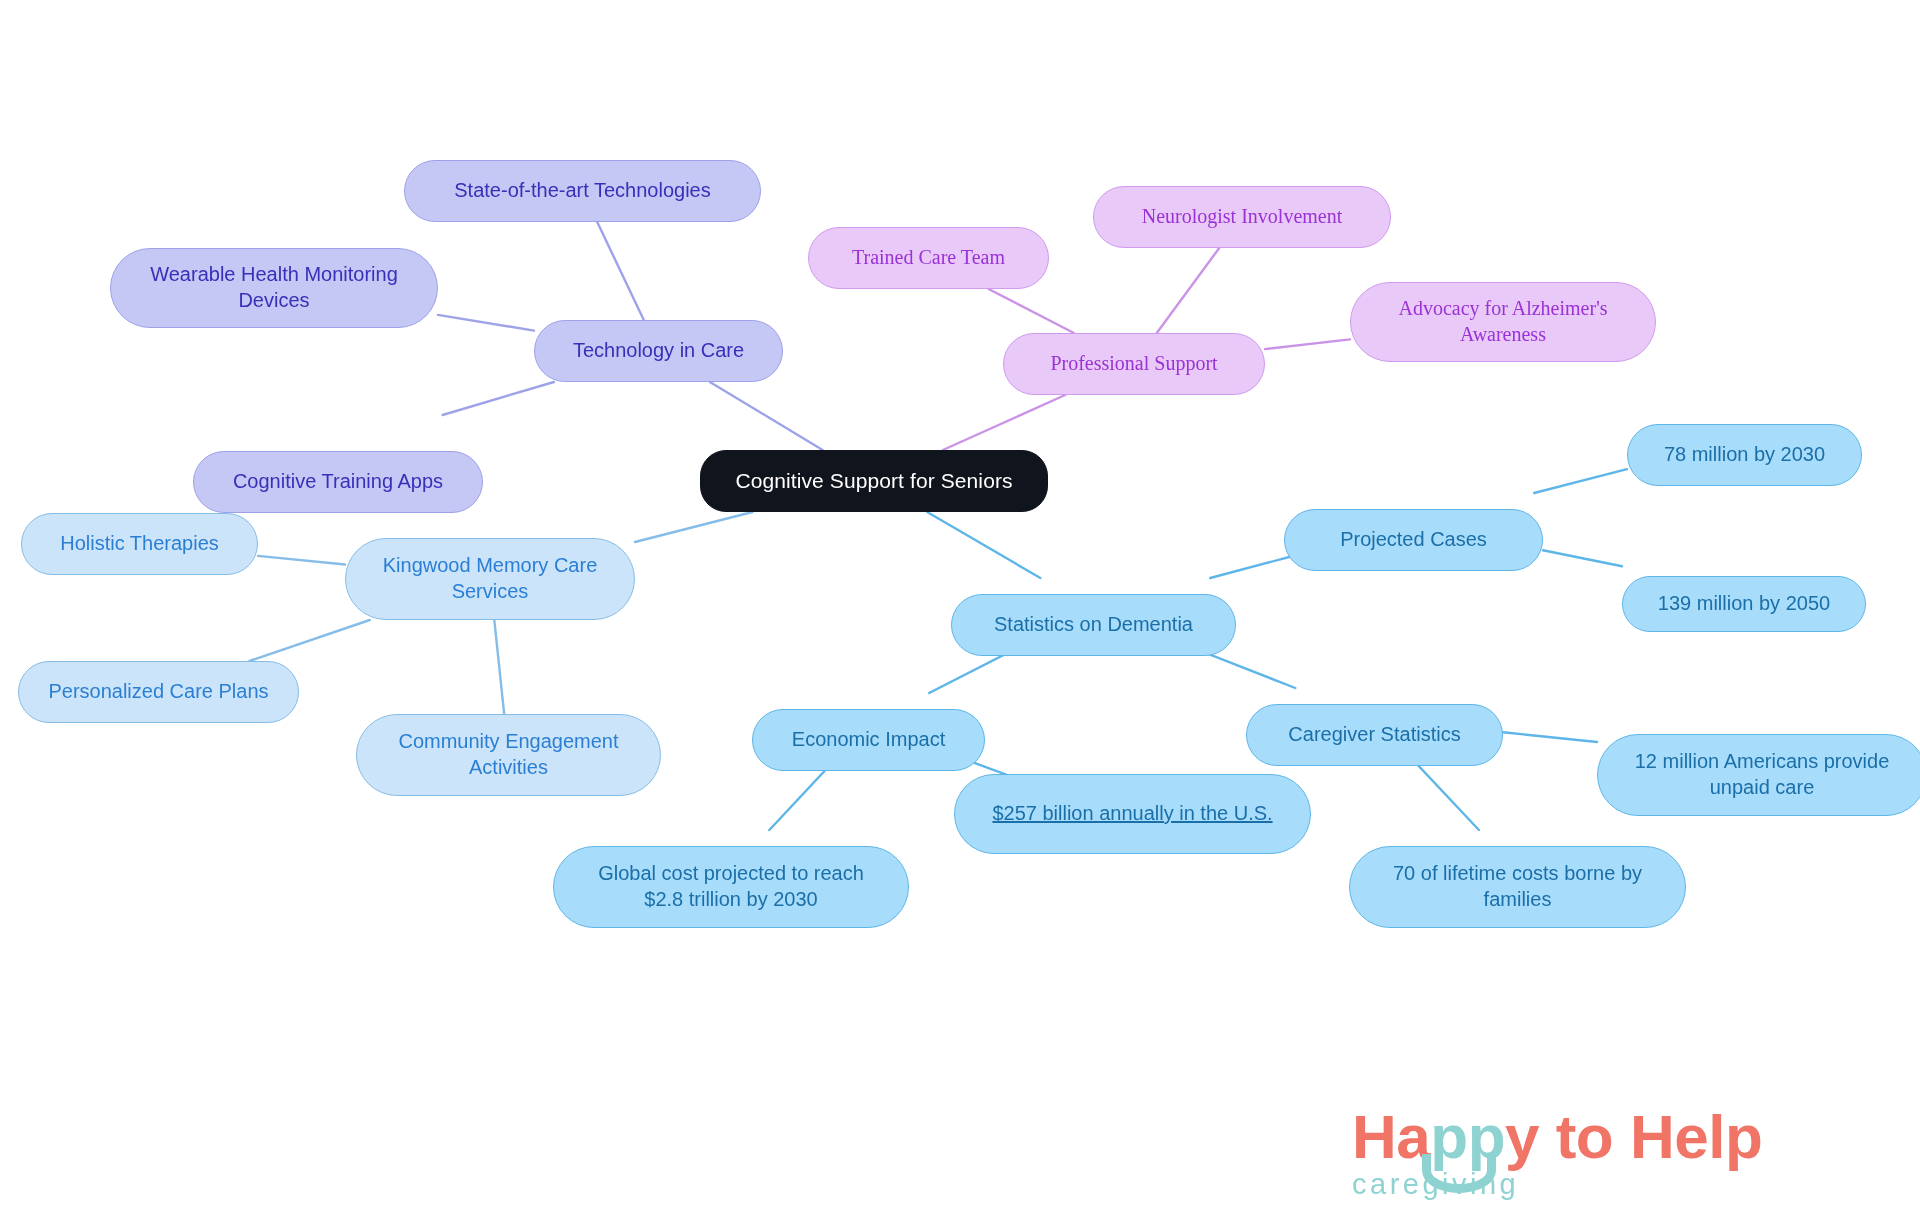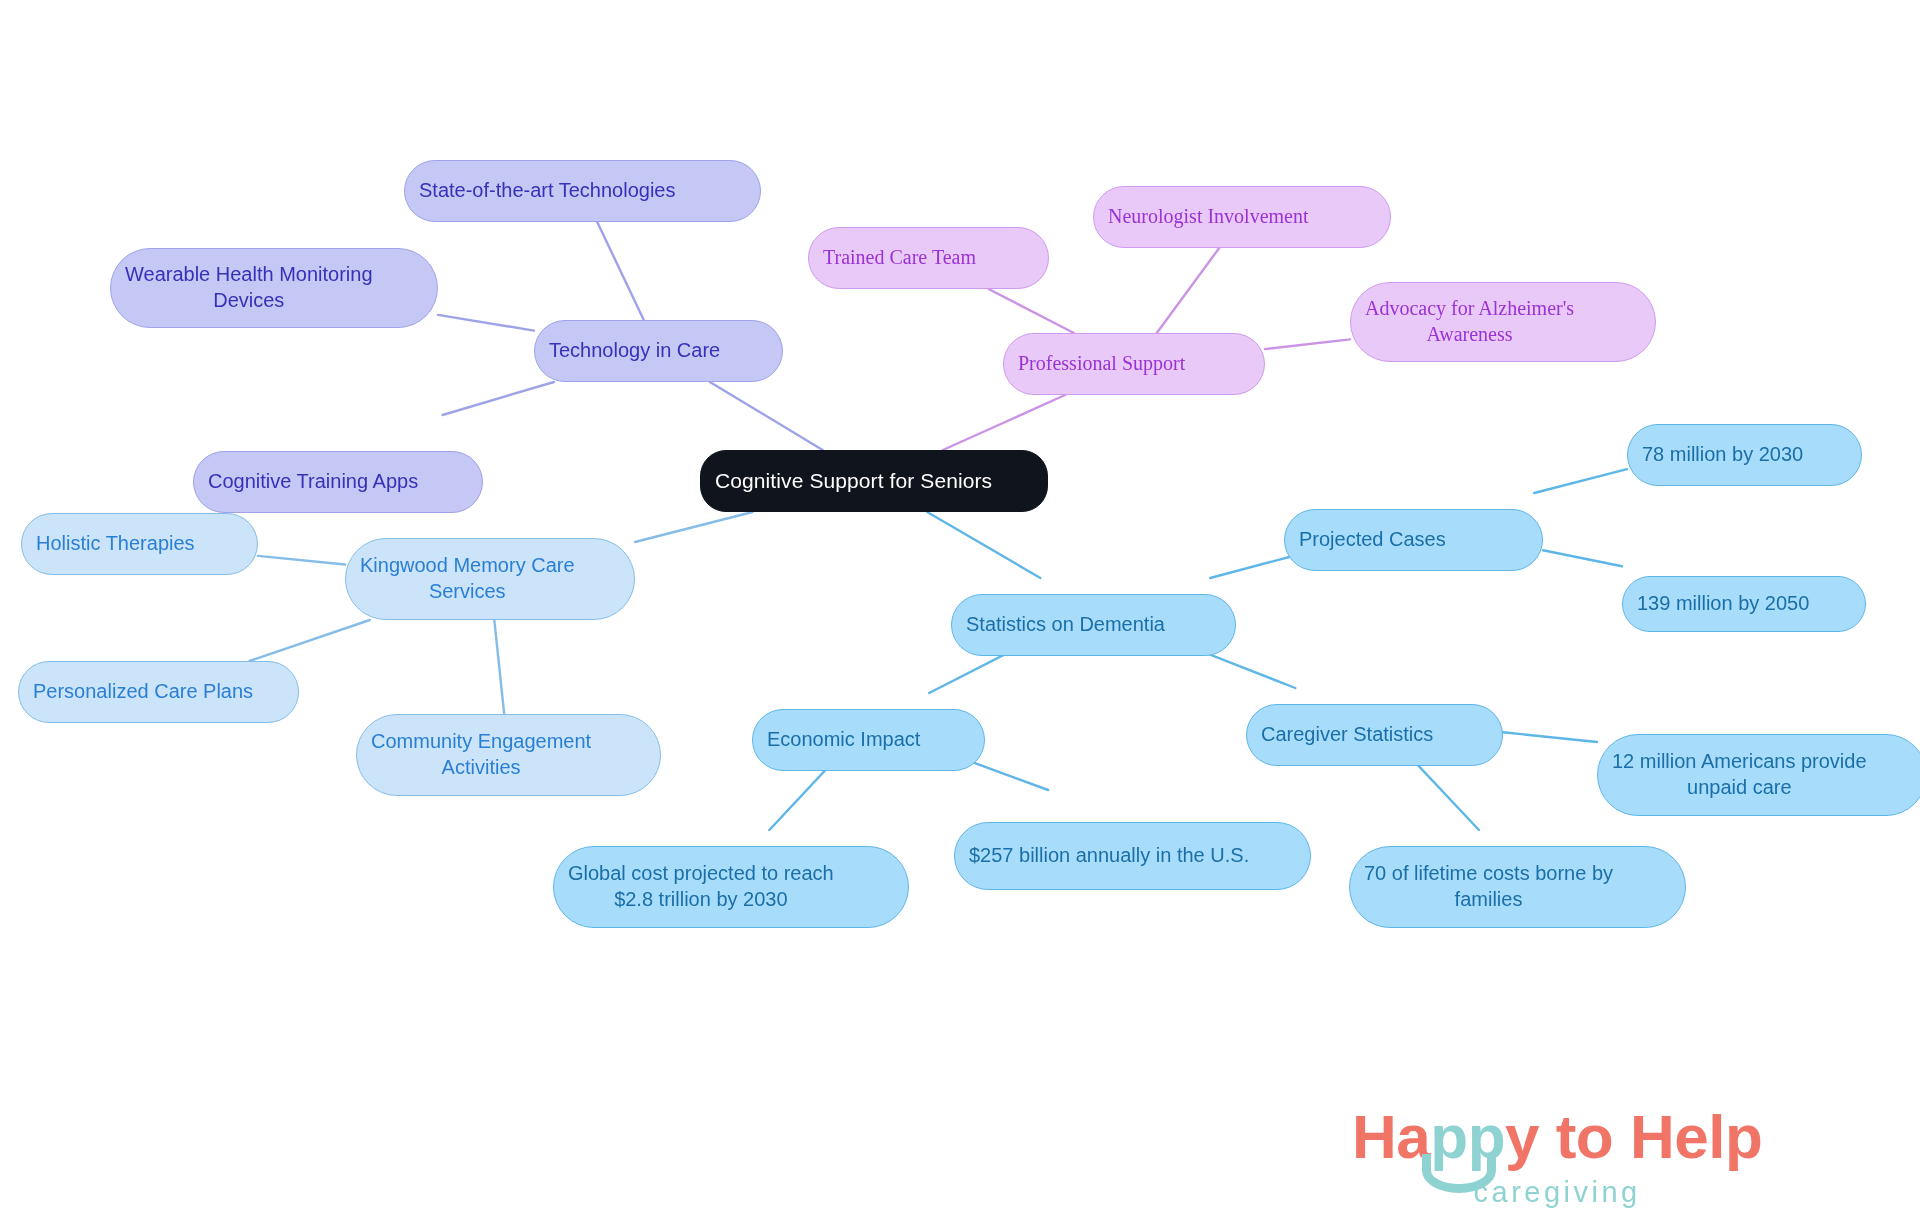--- a/index.html
+++ b/index.html
@@ -25,21 +25,21 @@
     top: 0;
     width: 1920px;
     height: 1215px;
     pointer-events: none;
   }
   .node {
     position: absolute;
     box-sizing: border-box;
     display: flex;
     align-items: center;
-    justify-content: flex-start;
+    justify-content: center;
     text-align: center;
     border-radius: 999px;
     border-style: solid;
     border-width: 1.5px;
     line-height: 1.28;
     padding: 6px 14px;
     white-space: pre-line;
     z-index: 2;
   }
   
@@ -90,22 +90,22 @@
     font-size: 62px;
     font-weight: bold;
     letter-spacing: -0.5px;
     line-height: 1;
     white-space: nowrap;
   }
   .logo-sub {
     font-size: 29px;
     letter-spacing: 3.5px;
     line-height: 1;
-    text-align: center;
-    margin-top: 10px;
+    text-align: left;
+    margin-top: 2px;
     white-space: nowrap;
   }
   .smile {
     position: absolute;
     width: 56px;
     height: 30px;
     border: 9px solid #8ed3d1;
     border-top: none;
     border-bottom-left-radius: 56px 34px;
     border-bottom-right-radius: 56px 34px;
@@ -151,21 +151,21 @@
       <div class="node lilac" style="left: 1093px; top: 186px; width: 298px; height: 62px;"><span>Neurologist Involvement</span></div>
       <div class="node lilac" style="left: 1350px; top: 282px; width: 306px; height: 80px;"><span>Advocacy for Alzheimer's
 Awareness</span></div>
       <div class="node midblue" style="left: 951px; top: 578px; width: 285px; height: 62px;"><span>Statistics on Dementia</span></div>
       <div class="node midblue" style="left: 1284px; top: 493px; width: 259px; height: 62px;"><span>Projected Cases</span></div>
       <div class="node midblue" style="left: 1627px; top: 408px; width: 235px; height: 62px;"><span>78 million by 2030</span></div>
       <div class="node midblue" style="left: 1622px; top: 560px; width: 244px; height: 56px;"><span>139 million by 2050</span></div>
       <div class="node midblue" style="left: 752px; top: 693px; width: 233px; height: 62px;"><span>Economic Impact</span></div>
       <div class="node midblue" style="left: 553px; top: 830px; width: 356px; height: 82px;"><span>Global cost projected to reach
 $2.8 trillion by 2030</span></div>
-      <div class="node midblue" style="left: 954px; top: 806px; width: 357px; height: 68px;"><span>$257 billion annually in the U.S.</span></div>
+      <div class="node midblue" style="left: 954px; top: 758px; width: 357px; height: 80px; text-decoration: underline;"><span>$257 billion annually in the U.S.</span></div>
       <div class="node midblue" style="left: 1246px; top: 688px; width: 257px; height: 62px;"><span>Caregiver Statistics</span></div>
       <div class="node midblue" style="left: 1597px; top: 718px; width: 330px; height: 82px;"><span>12 million Americans provide
 unpaid care</span></div>
       <div class="node midblue" style="left: 1349px; top: 830px; width: 337px; height: 82px;"><span>70 of lifetime costs borne by
 families</span></div>
       <div class="node paleblue" style="left: 345px; top: 538px; width: 290px; height: 82px;"><span>Kingwood Memory Care
 Services</span></div>
       <div class="node paleblue" style="left: 21px; top: 513px; width: 237px; height: 62px;"><span>Holistic Therapies</span></div>
       <div class="node paleblue" style="left: 18px; top: 661px; width: 281px; height: 62px;"><span>Personalized Care Plans</span></div>
       <div class="node paleblue" style="left: 356px; top: 714px; width: 305px; height: 82px;"><span>Community Engagement

